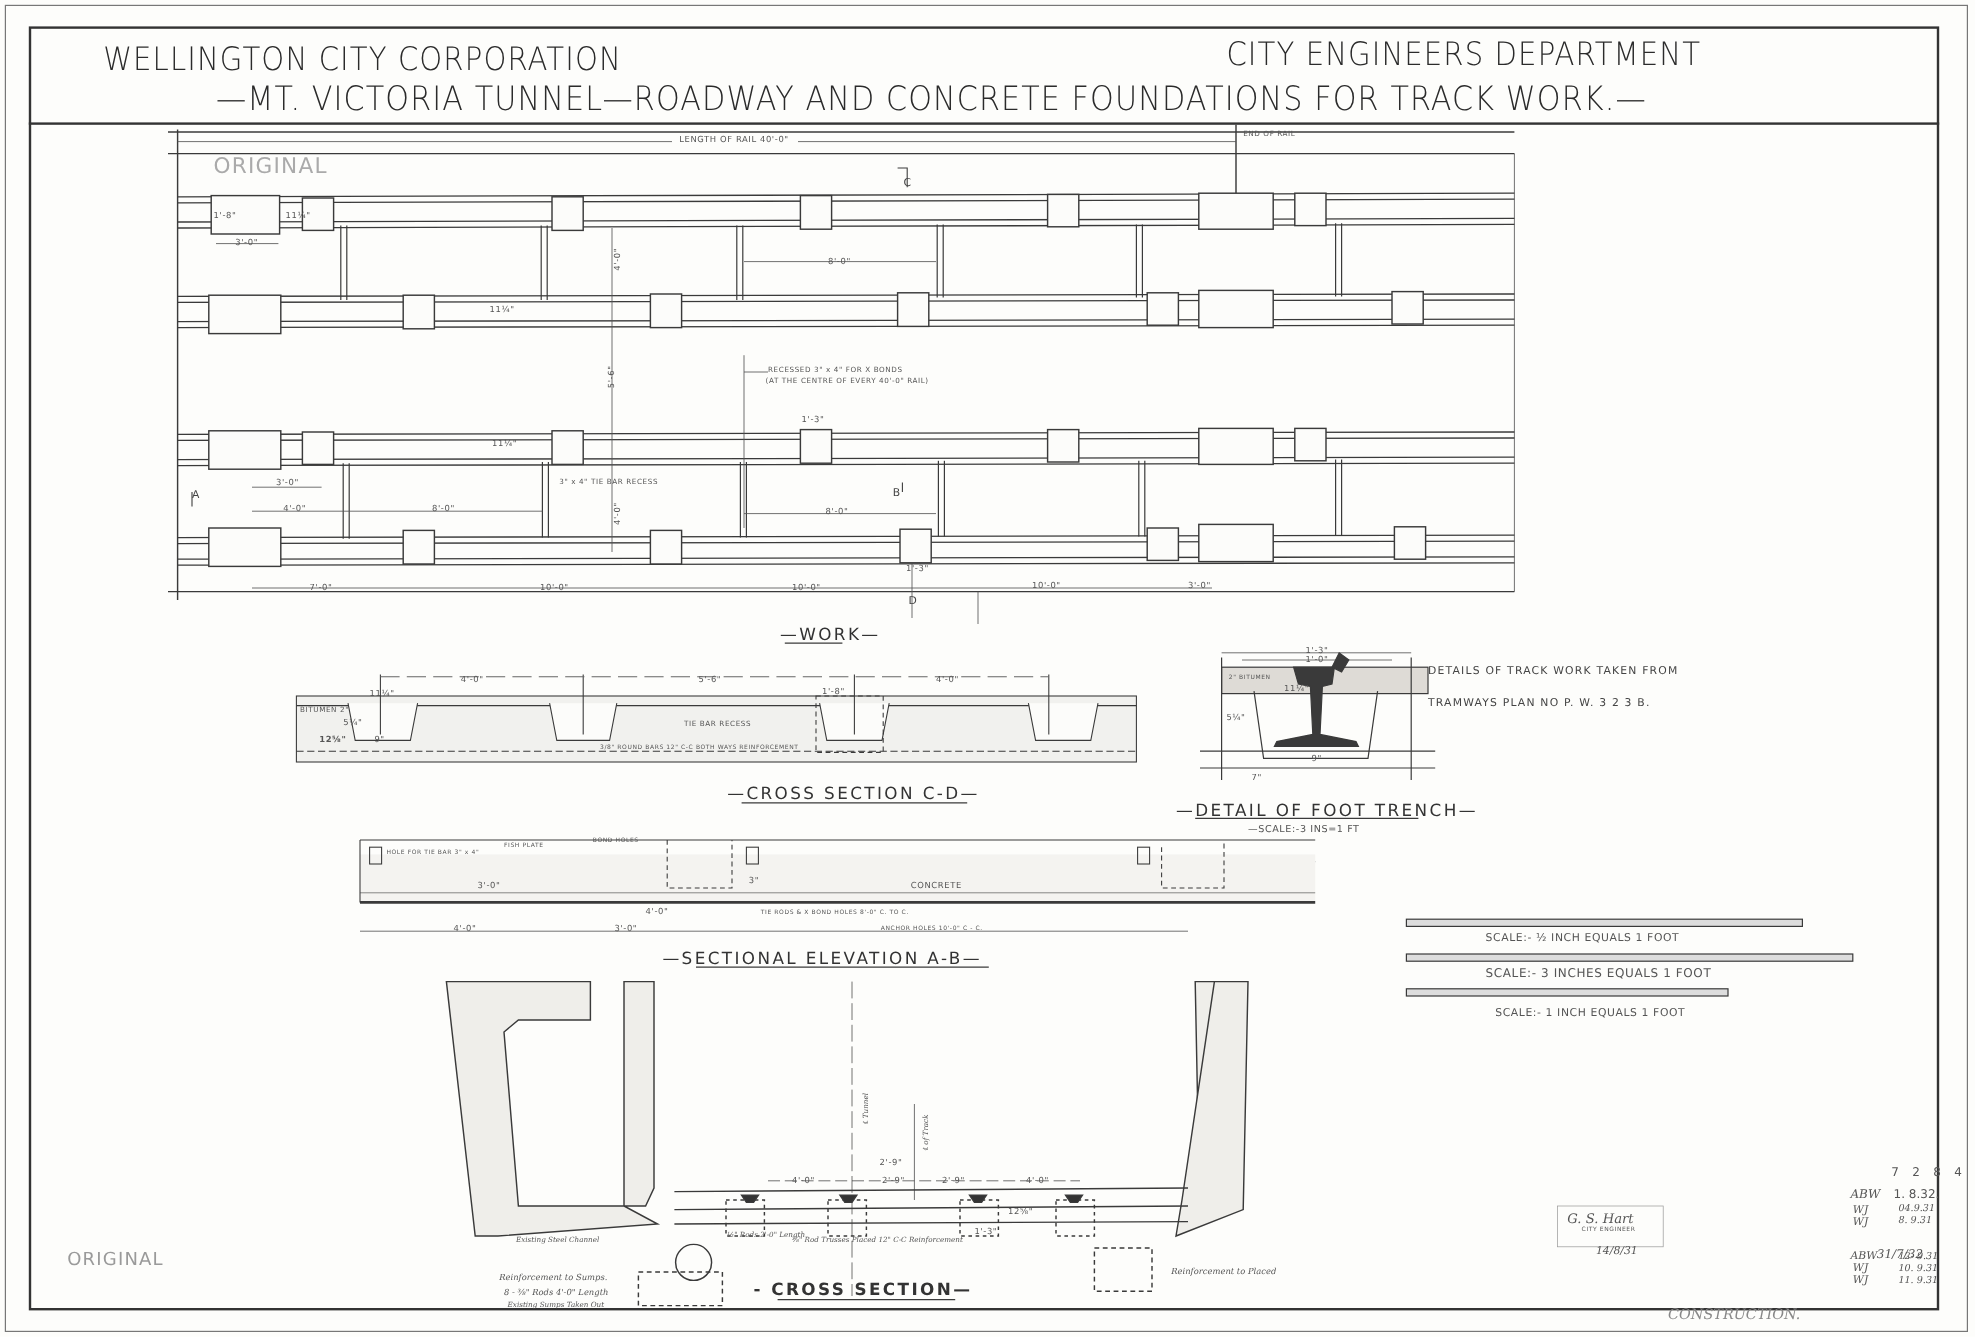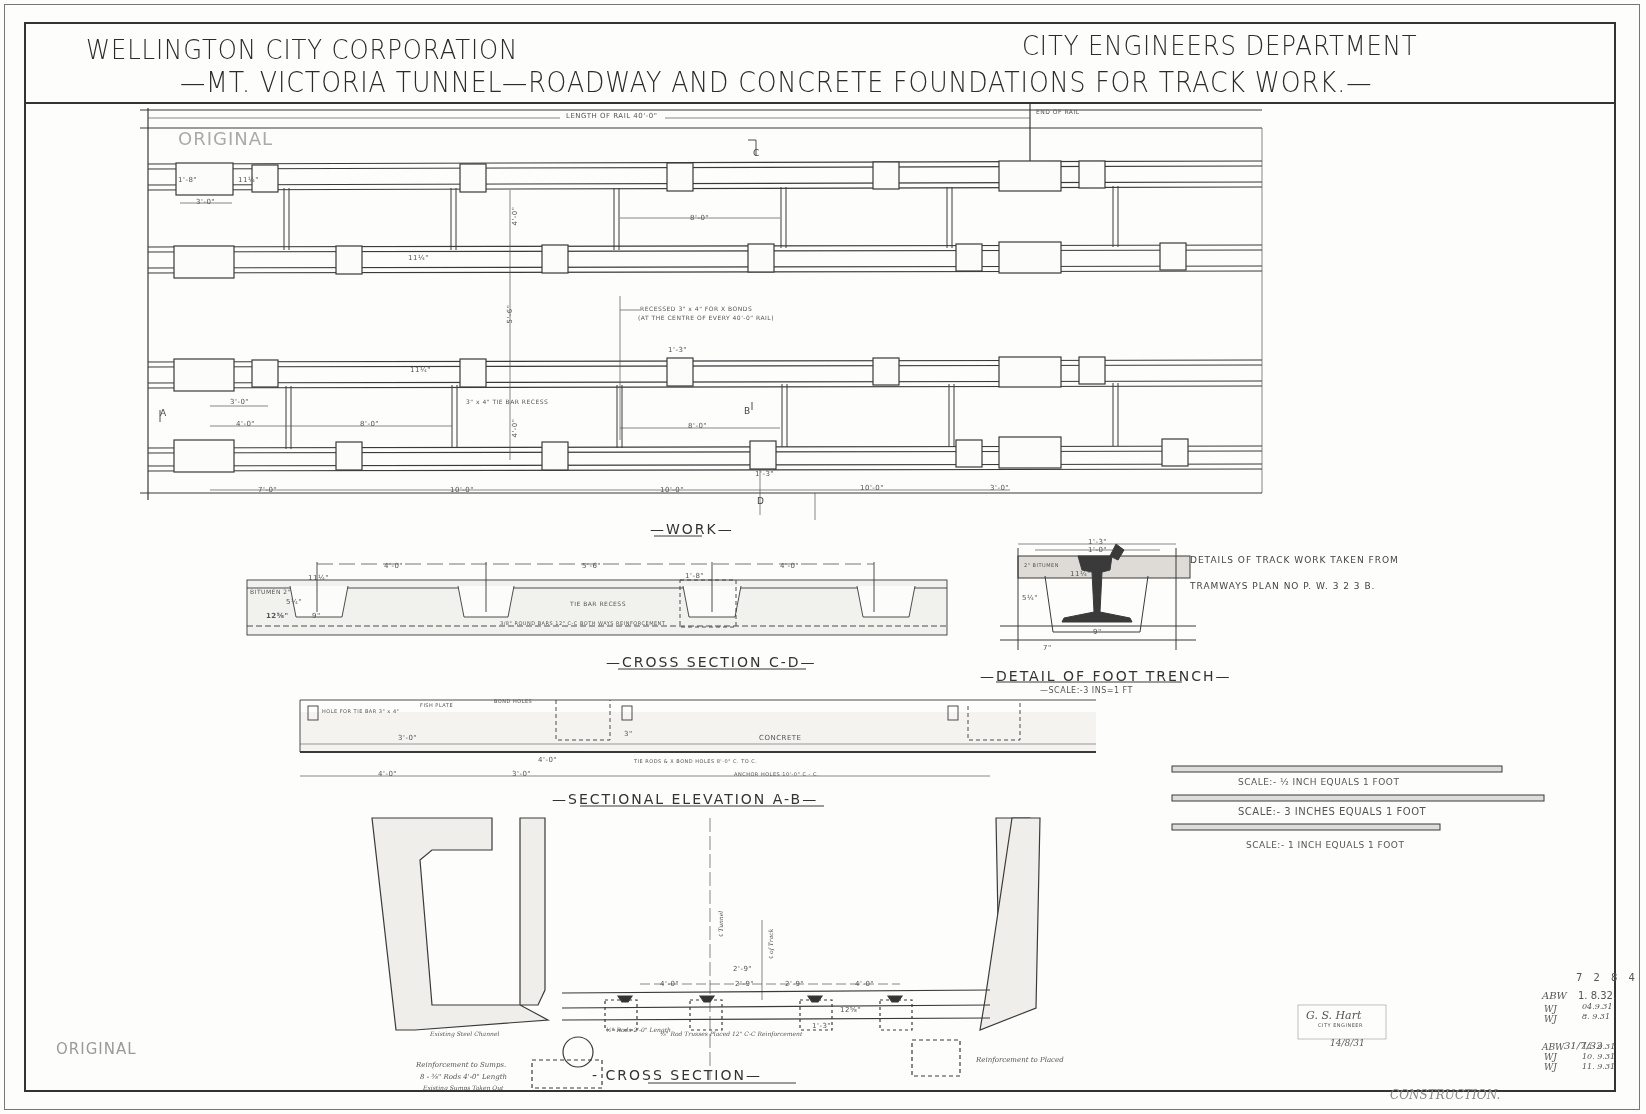--- a/index.html
+++ b/index.html
@@ -309,21 +309,21 @@
   <div class="lbl tiny" style="left:812px;top:1022px;">1'-3"</div>
   <div class="lbl hand" style="left:708px;top:920px;font-size:6px;transform:rotate(-90deg);">℄ Tunnel</div>
   <div class="lbl hand" style="left:756px;top:940px;font-size:6px;transform:rotate(-90deg);">℄ of Track</div>
   <div class="lbl hand" style="left:430px;top:1030px;font-size:6px;">Existing Steel Channel</div>
   <div class="lbl hand" style="left:606px;top:1026px;font-size:6px;">½" Rods  2'-0" Length</div>
   <div class="lbl hand" style="left:660px;top:1030px;font-size:6px;">⅜" Rod Trusses  Placed 12" C-C Reinforcement</div>
   <div class="lbl hand" style="left:416px;top:1061px;font-size:7px;">Reinforcement to Sumps.</div>
   <div class="lbl hand" style="left:420px;top:1073px;font-size:7px;">8 - ⅜" Rods  4'-0" Length</div>
   <div class="lbl hand" style="left:423px;top:1084px;font-size:6px;">Existing Sumps Taken Out</div>
   <div class="lbl hand" style="left:976px;top:1056px;font-size:7px;">Reinforcement to Placed</div>
-  <div class="lbl cap" style="left:592px;top:1067px;text-decoration:none;">- CROSS    SECTION—</div>
+  <div class="lbl cap" style="left:628px;top:1067px;text-decoration:none;font-weight:bold;">- CROSS    SECTION—</div>
 
   <div class="lbl stamp" style="left:56px;top:1040px;">ORIGINAL</div>
   <div class="lbl hand" style="left:1306px;top:1009px;font-size:11px;">G. S. Hart</div>
   <div class="lbl tiny" style="left:1318px;top:1022px;font-size:5px;">CITY ENGINEER</div>
   <div class="lbl hand" style="left:1330px;top:1038px;font-size:9px;">14/8/31</div>
 
   <div class="lbl" style="left:1576px;top:972px;font-size:10px;letter-spacing:4px;color:#555;">7 2 8 4</div>
   <div class="lbl hand" style="left:1542px;top:990px;font-size:10px;">ABW</div>
   <div class="lbl" style="left:1578px;top:990px;font-size:10px;color:#555;">1. 8.32.</div>
   <div class="lbl hand" style="left:1544px;top:1004px;font-size:9px;">WJ</div>

